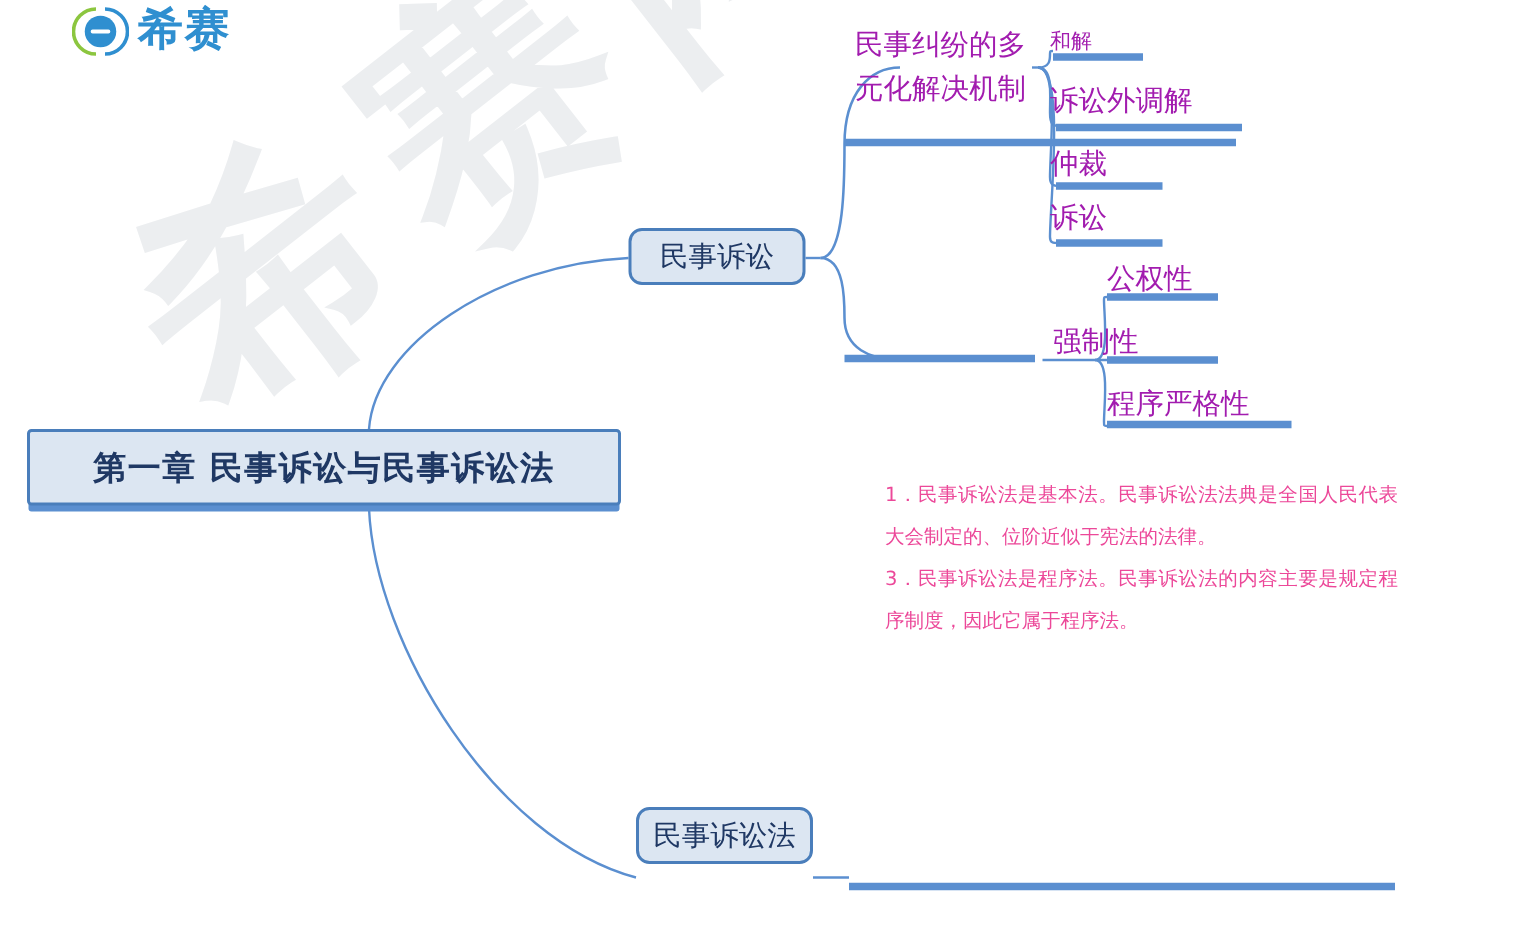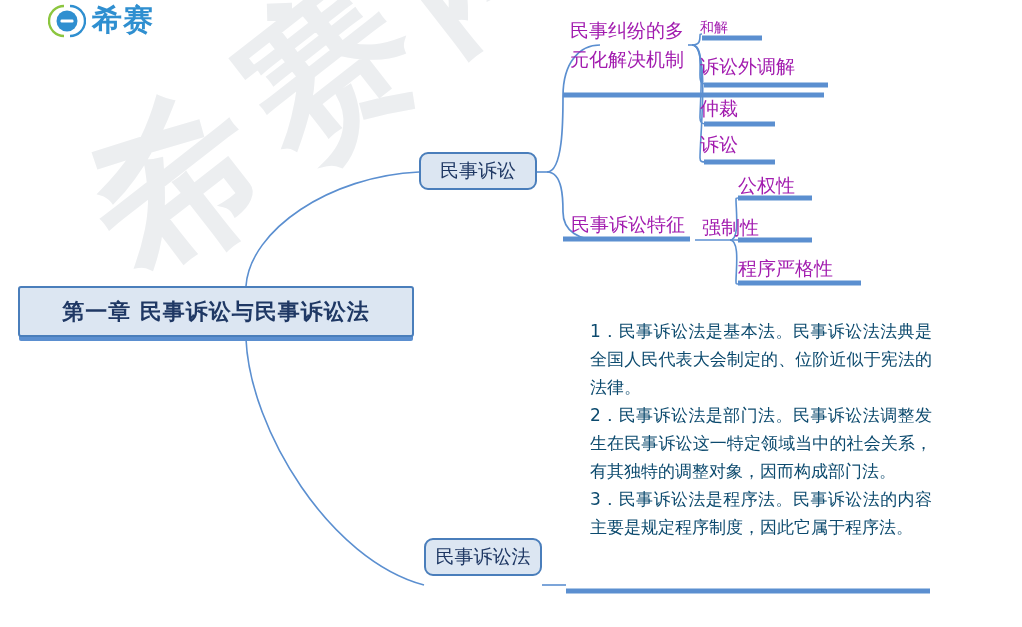--- a/index.html
+++ b/index.html
@@ -135,23 +135,23 @@
   #lbl-qiangzhi{ left: 702px; top: 215px; font-size: 19px; }
   #lbl-chengxu { left: 738px; top: 256px; font-size: 19px; }
 
   
   #body-text {
     position: absolute;
     left: 590px;
     top: 317px;
     width: 342px;
     z-index: 5;
-    font-size: 17px;
+    font-size: 13px;
     line-height: 28px;
-    color: #0c4a6e;
+    color: #ec4899;
     text-align: justify;
   }
   #body-text p {
     margin: 0;
   }
 </style>
 </head>
 <body>
 
 <div id="canvas">
@@ -218,30 +218,28 @@
   <div id="node-msss" class="node branch">
     <span>民事诉讼</span>
   </div>
 
   <div id="node-msssf" class="node branch">
     <span>民事诉讼法</span>
   </div>
 
   <div id="lbl-duoyuan" class="label multiline">民事纠纷的多元化解决机制</div>
 
-  <div id="lbl-tezheng" class="label">民事诉讼特征</div>
 
   <div id="lbl-hejie" class="label">和解</div>
   <div id="lbl-ssw" class="label">诉讼外调解</div>
   <div id="lbl-zhongcai" class="label">仲裁</div>
   <div id="lbl-susong" class="label">诉讼</div>
 
   <div id="lbl-gongquan" class="label">公权性</div>
   <div id="lbl-qiangzhi" class="label">强制性</div>
   <div id="lbl-chengxu" class="label">程序严格性</div>
 
   <div id="body-text">
     <p>1．民事诉讼法是基本法。民事诉讼法法典是全国人民代表大会制定的、位阶近似于宪法的法律。</p>
-    <p>2．民事诉讼法是部门法。民事诉讼法调整发生在民事诉讼这一特定领域当中的社会关系，有其独特的调整对象，因而构成部门法。</p>
     <p>3．民事诉讼法是程序法。民事诉讼法的内容主要是规定程序制度，因此它属于程序法。</p>
   </div>
 
 </div>
 
 </body></html>

